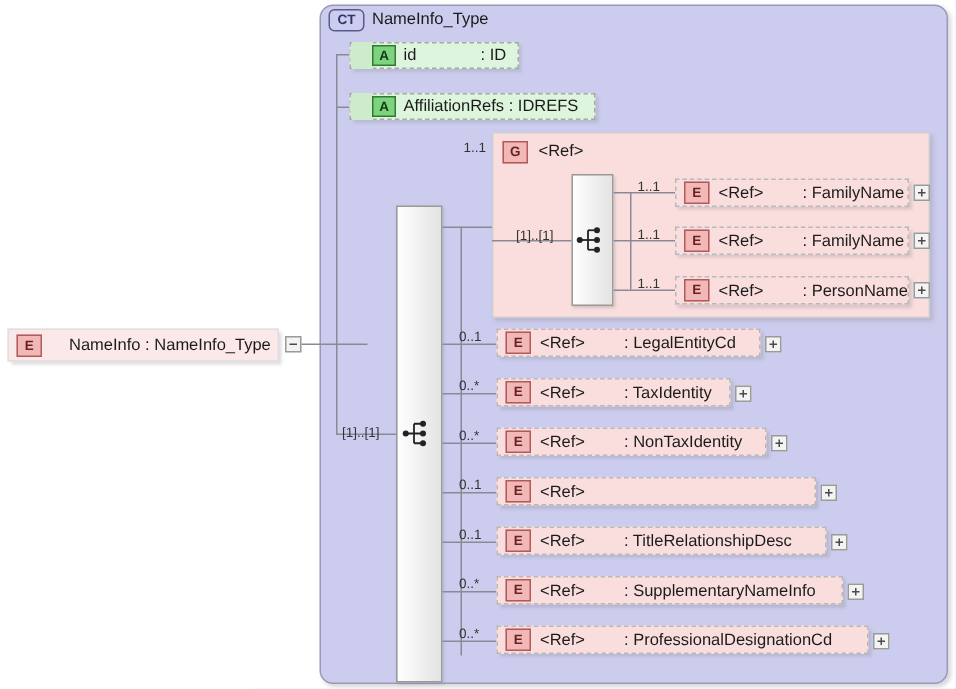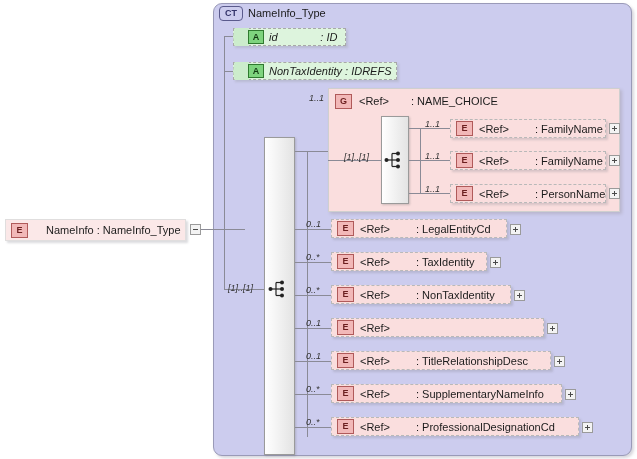--- a/index.html
+++ b/index.html
@@ -164,21 +164,20 @@
     width: 16px;
     background: #cceccc;
     clip-path: polygon(100% 0, 100% 100%, 10% 100%, 0 50%, 10% 0);
   }
   .attr-txt {
     font-size: 11px;
     color: #1b1b1b;
     position: relative;
     margin-left: 5px;
     white-space: pre;
-    font-style: italic;
   }
 
   
   .group-box {
     position: absolute;
     box-sizing: border-box;
     background: #fadede;
     border: 1px solid #cfcfcf;
     box-shadow: 2px 2px 3px rgba(140,130,130,0.30);
   }
@@ -194,21 +193,20 @@
   .comp-icon {
     position: absolute;
     width: 20px;
     height: 20px;
   }
 
   
   .card {
     position: absolute;
     font-size: 9px;
-    font-style: italic;
     color: #333333;
     white-space: nowrap;
     line-height: 10px;
   }
 
   
   .expander {
     position: absolute;
     box-sizing: border-box;
     width: 11px;
@@ -264,21 +262,21 @@
 
   <div class="node node-attr" style="left:233px; top:28px; width:113px; height:18px;">
     <span class="attr-point"></span>
     <span class="badge-a" style="position:relative;">A</span>
     <span class="attr-txt">id              : ID</span>
   </div>
 
   <div class="node node-attr" style="left:233px; top:62px; width:164px; height:18px;">
     <span class="attr-point"></span>
     <span class="badge-a" style="position:relative;">A</span>
-    <span class="attr-txt">NonTaxIdentity : IDREFS</span>
+    <span class="attr-txt">AffiliationRefs : IDREFS</span>
   </div>
 
   <div class="compositor" style="left:264px; top:137px; width:31px; height:318px;"></div>
   <svg class="comp-icon" style="left:268px; top:279px;" viewBox="0 0 20 20">
     <line x1="2" y1="10" x2="8" y2="10" stroke="#222" stroke-width="1.2"></line>
     <line x1="8" y1="3.5" x2="8" y2="16.5" stroke="#222" stroke-width="1.2"></line>
     <line x1="8" y1="3.5" x2="13" y2="3.5" stroke="#222" stroke-width="1.2"></line>
     <line x1="8" y1="10" x2="13" y2="10" stroke="#222" stroke-width="1.2"></line>
     <line x1="8" y1="16.5" x2="13" y2="16.5" stroke="#222" stroke-width="1.2"></line>
     <circle cx="2.5" cy="10" r="2" fill="#222"></circle>
@@ -290,21 +288,20 @@
 
   <div class="line-v" style="left:307px; top:151px; height:286px;"></div>
 
   <div class="group-box" style="left:328px; top:88px; width:292px; height:124px;"></div>
 
   <div class="line-h" style="left:295px; top:151px; width:33px;"></div>
   <div class="card" style="left:309px; top:93px;">1..1</div>
 
   <span class="badge-g" style="position:absolute; left:335px; top:94px;">G</span>
   <div style="position:absolute; left:359px; top:94px; font-size:11px; color:#1b1b1b; line-height:14px;">&lt;Ref&gt;</div>
-  <div style="position:absolute; left:411px; top:94px; font-size:11px; color:#1b1b1b; line-height:14px; white-space:nowrap;">: NAME_CHOICE</div>
 
   <div class="compositor" style="left:381px; top:116px; width:28px; height:88px;"></div>
   <svg class="comp-icon" style="left:384px; top:150px;" viewBox="0 0 20 20">
     <line x1="2" y1="10" x2="8" y2="10" stroke="#222" stroke-width="1.2"></line>
     <line x1="8" y1="3.5" x2="8" y2="16.5" stroke="#222" stroke-width="1.2"></line>
     <line x1="8" y1="3.5" x2="13" y2="3.5" stroke="#222" stroke-width="1.2"></line>
     <line x1="8" y1="10" x2="13" y2="10" stroke="#222" stroke-width="1.2"></line>
     <line x1="8" y1="16.5" x2="13" y2="16.5" stroke="#222" stroke-width="1.2"></line>
     <circle cx="2.5" cy="10" r="2" fill="#222"></circle>
     <circle cx="14" cy="3.5" r="2" fill="#222"></circle>

